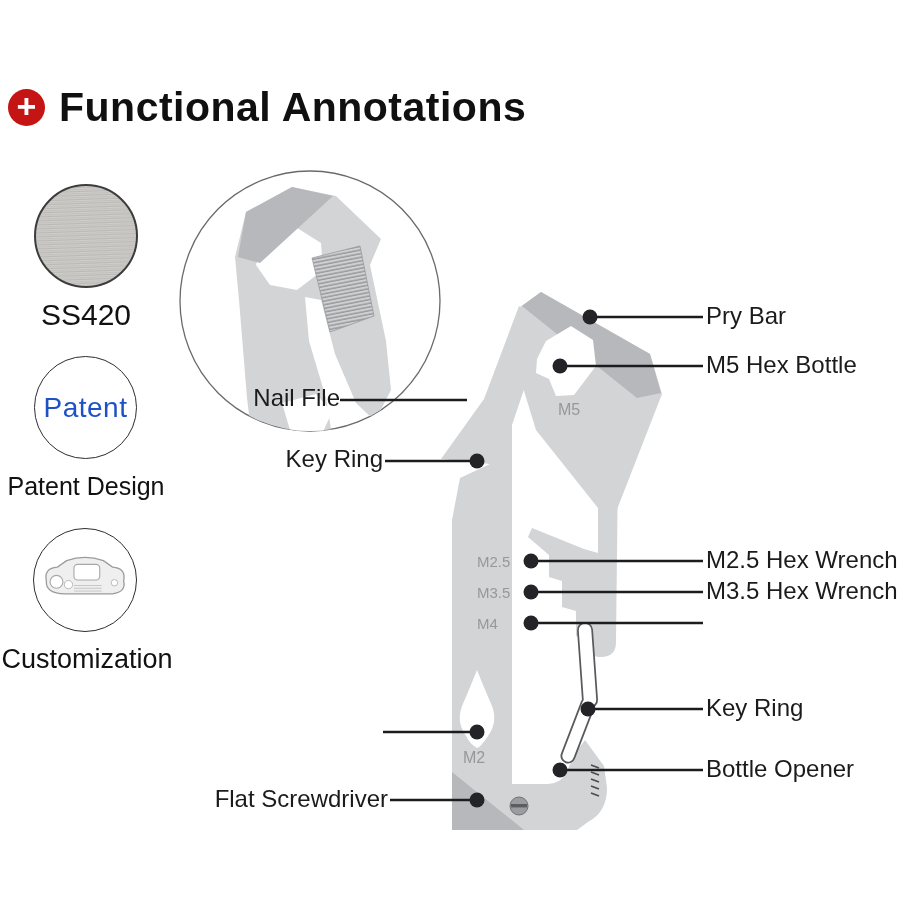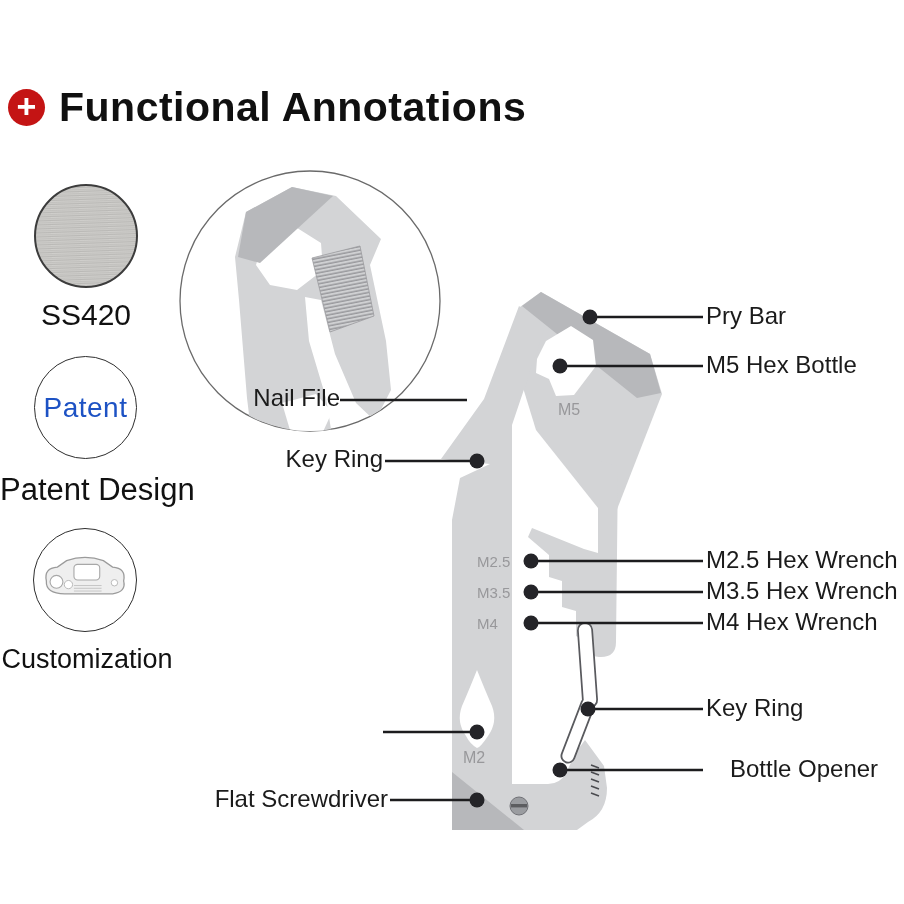--- a/index.html
+++ b/index.html
@@ -25,27 +25,27 @@
     left:34px;top:356px;width:103px;height:103px;border:1.5px solid #2e2e2e;background:#fff;
     display:flex;align-items:center;justify-content:center;
   }
   .patent-word{color:#1d52c4;font-weight:normal;font-size:28px;letter-spacing:0.5px;}
   .c-custom{
     left:33px;top:528px;width:104px;height:104px;border:1.5px solid #2e2e2e;background:#fff;
     display:flex;align-items:center;justify-content:center;
   }
   .badge-caption{position:absolute;text-align:center;white-space:nowrap;color:#111;}
   .cap-ss420{left:16px;top:298px;width:140px;font-size:30px;}
-  .cap-patent{left:0px;top:472px;width:172px;font-size:31px;}
+  .cap-patent{left:0px;top:472px;width:172px;font-size:25px;}
   .cap-custom{left:0px;top:644px;width:174px;font-size:27px;}
   
   .lbl{position:absolute;font-size:24px;color:#1b1b1b;white-space:nowrap;transform:translateY(-54%);}
   .lbl-r{left:706px;}
   .l-pry{top:317px;} .l-m5{top:366px;} .l-m25{top:561px;} .l-m35{top:592px;}
-  .l-m4{top:623px;} .l-keyring-r{top:709px;} .l-bottle{top:770px;margin-left:24px;}
+  .l-m4{top:623px;} .l-keyring-r{top:709px;} .l-bottle{top:770px;}
   .l-nail{right:564px;top:399px;}
   .l-keyring-l{right:521px;top:460px;}
   .l-m2{right:523px;top:732px;}
   .l-flat{right:516px;top:800px;}
   .art{position:absolute;left:0;top:0;}
 </style>
 </head>
 <body>
 
 <div class="canvas">
@@ -171,17 +171,16 @@
   </div>
   <div class="badge-caption cap-custom">Customization</div>
 
   <div class="lbl l-nail">Nail File</div>
   <div class="lbl l-keyring-l">Key Ring</div>
   <div class="lbl l-flat">Flat Screwdriver</div>
   <div class="lbl lbl-r l-pry">Pry Bar</div>
   <div class="lbl lbl-r l-m5">M5 Hex Bottle</div>
   <div class="lbl lbl-r l-m25">M2.5 Hex Wrench</div>
   <div class="lbl lbl-r l-m35">M3.5 Hex Wrench</div>
-  <div class="lbl lbl-r l-m4">M4 Hex Wrench</div>
   <div class="lbl lbl-r l-keyring-r">Key Ring</div>
   <div class="lbl lbl-r l-bottle">Bottle Opener</div>
 
 </div>
 
 </body></html>

